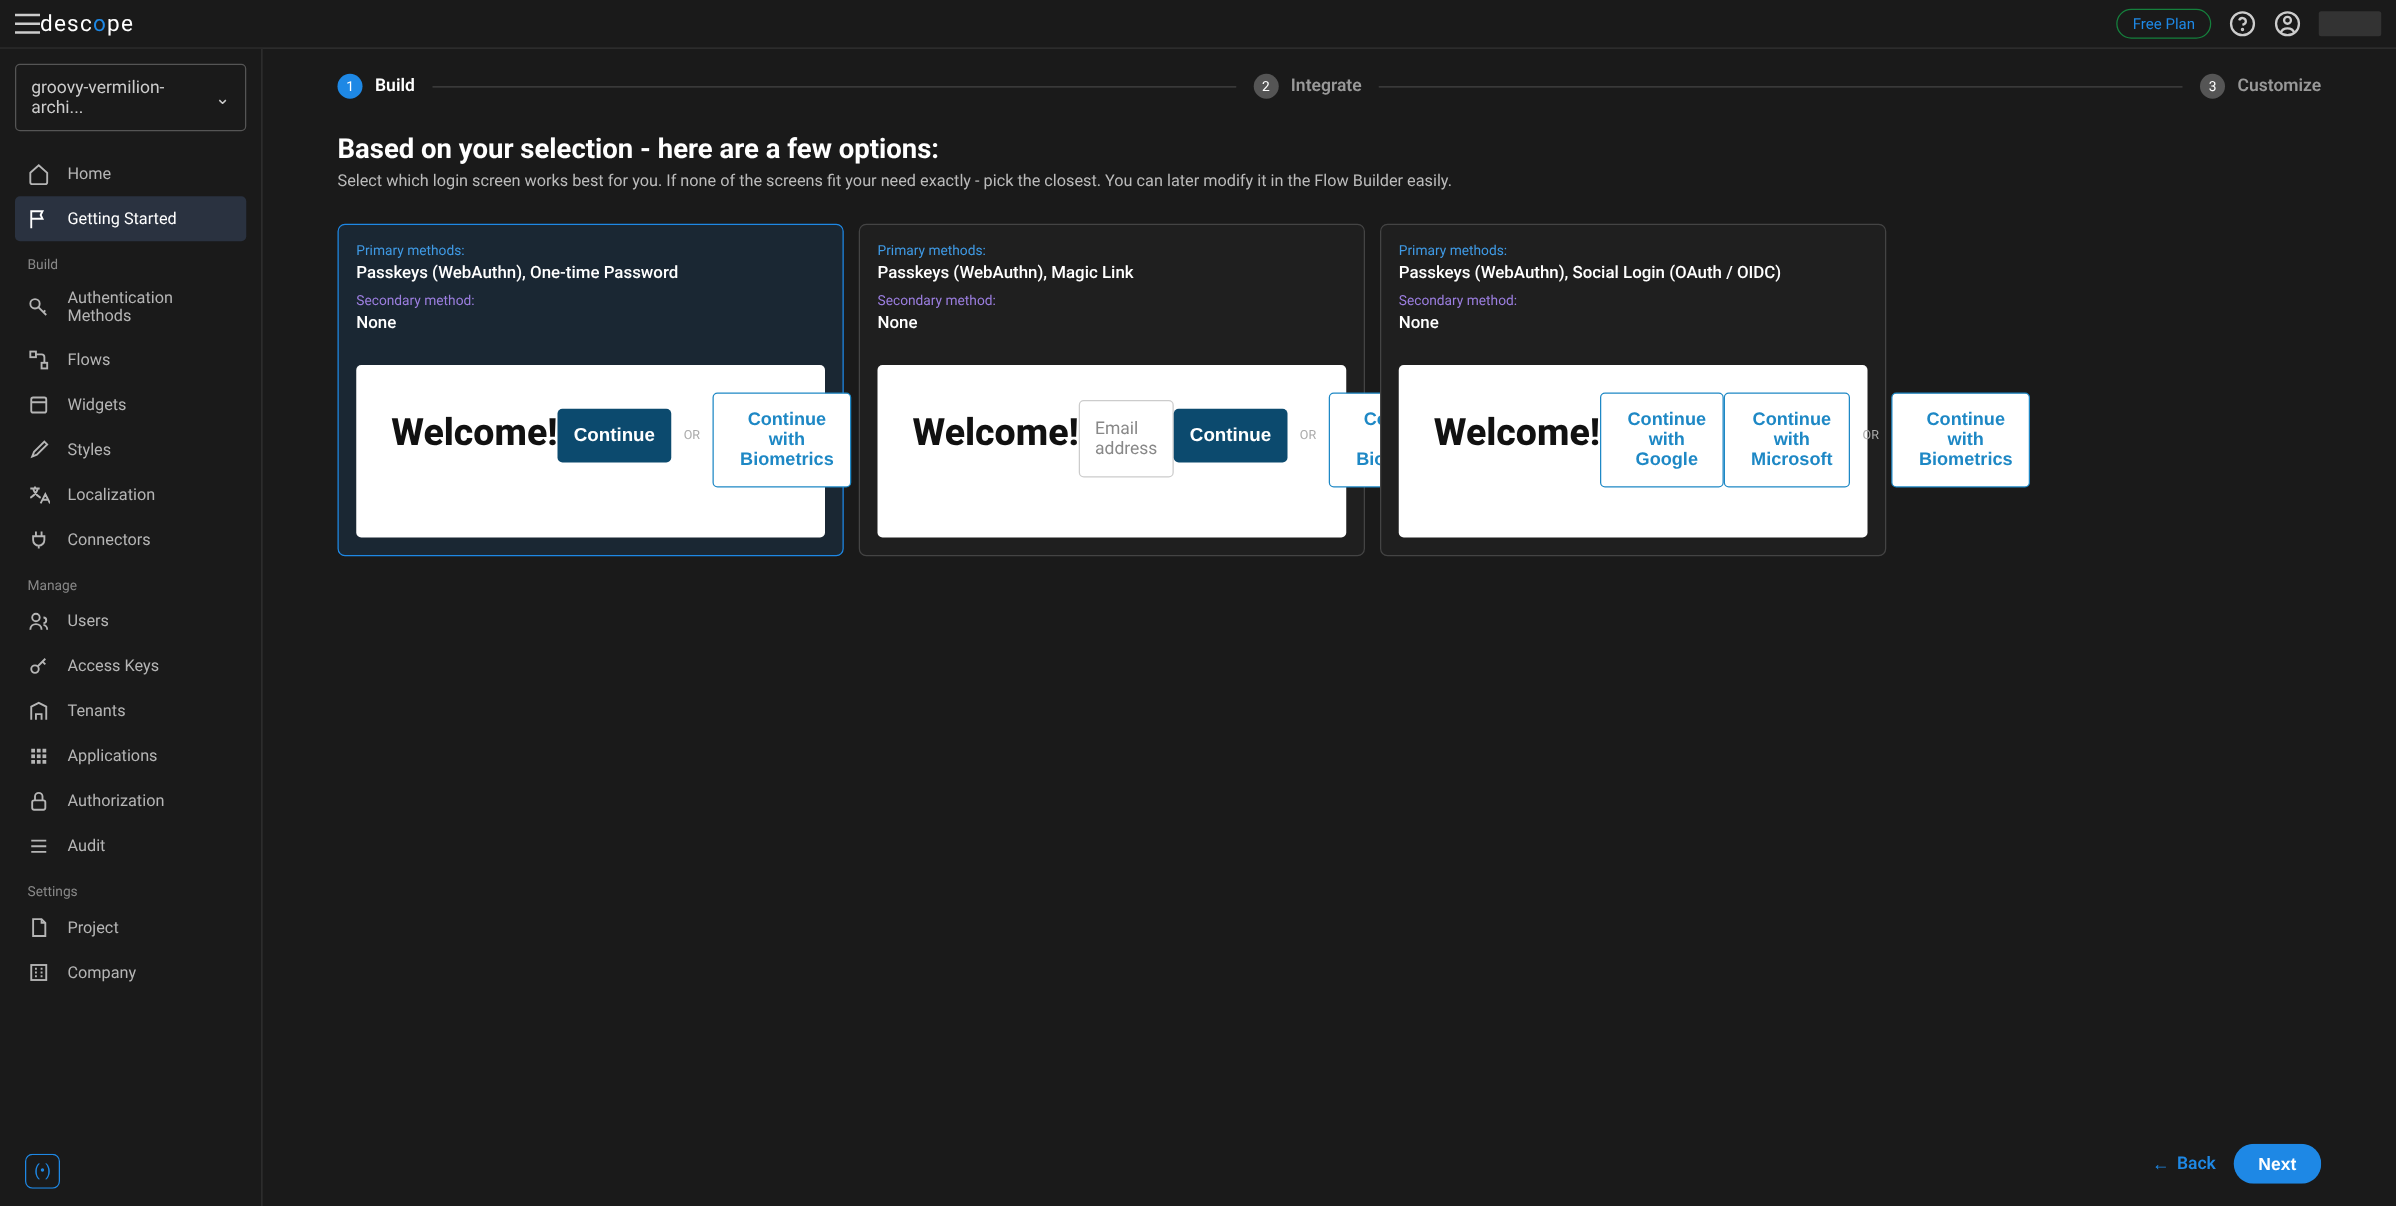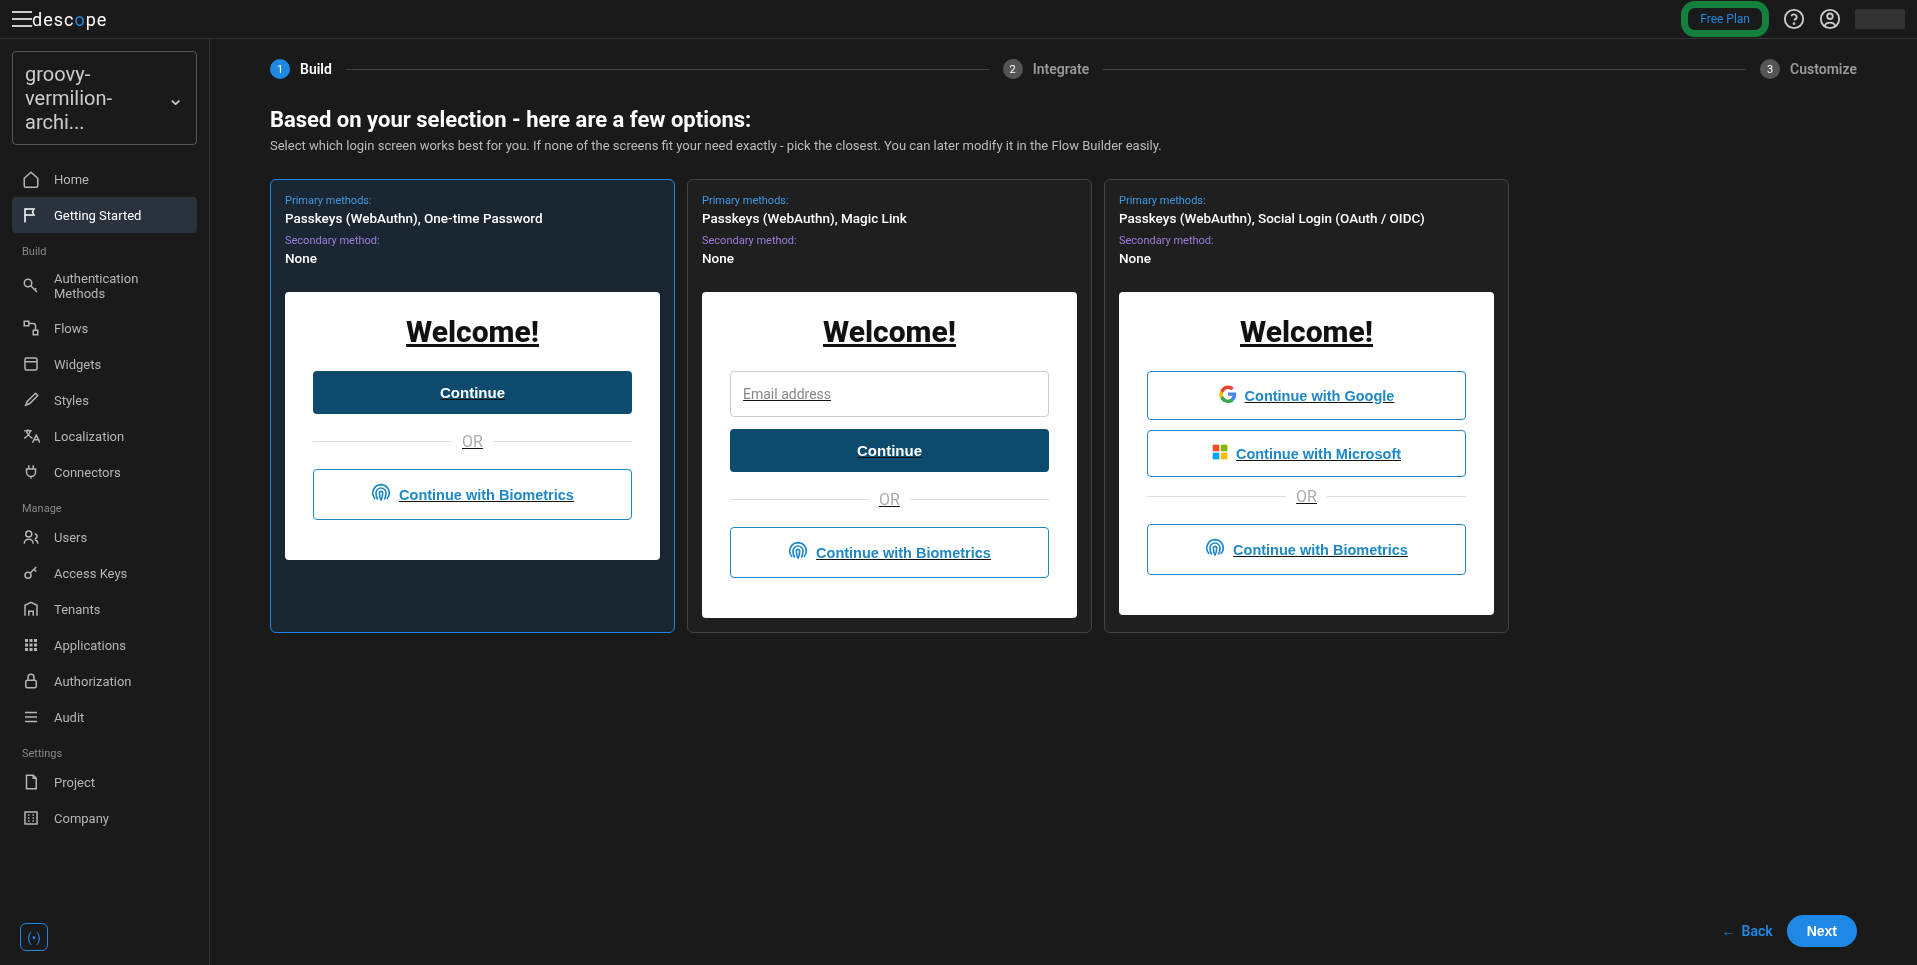--- a/index.html
+++ b/index.html
@@ -19,21 +19,21 @@
   padding: 0 12px;
   justify-content: space-between;
 }
 .topbar-left { display: flex; align-items: center; gap: 0; }
 .hamburger { width: 20px; height: 16px; display: flex; flex-direction: column; justify-content: space-between; cursor: pointer; }
 .hamburger span { height: 2px; background: #ccc; }
 .logo { font-size: 18px; font-weight: 400; color: #fff; letter-spacing: 1px; }
 .logo .o { color: #1e88e5; }
 .topbar-right { display: flex; align-items: center; gap: 14px; }
 .free-plan {
-  border: 7px solid #15803d;
+  border: 1px solid #15803d;
   color: #1e88e5;
   padding: 4px 12px;
   border-radius: 14px;
   font-size: 12px;
   cursor: pointer;
 }
 .icon-btn { width: 22px; height: 22px; color: #ccc; cursor: pointer; display: flex; align-items: center; justify-content: center; }
 .user-label { background: #333; width: 50px; height: 20px; border-radius: 2px; }
 .main { display: flex; height: calc(100vh - 39px); }
 .sidebar {
@@ -46,21 +46,21 @@
 }
 .project-select {
   border: 1px solid #555;
   border-radius: 4px;
   padding: 10px 12px;
   display: flex;
   justify-content: space-between;
   align-items: center;
   margin-bottom: 16px;
   cursor: pointer;
-  font-size: 20px;
+  font-size: 14px;
   color: #ccc;
 }
 .nav-item {
   display: flex;
   align-items: center;
   gap: 14px;
   padding: 9px 10px;
   font-size: 13px;
   color: #b5b5b5;
   cursor: pointer;
@@ -102,23 +102,22 @@
 .primary-label { color: #3f9ae5; }
 .secondary-label { color: #9b7edf; margin-top: 8px; }
 .meta-value { font-size: 13.5px; color: #fff; font-weight: 500; }
 .preview {
   background: #fff;
   border-radius: 4px;
   padding: 22px 28px 30px;
   margin-top: 26px;
   color: #111;
   display: flex;
-  flex-direction: column;
-  align-items: center;
-  text-decoration: underline;
+  flex-direction: row;
+  align-items: center;
 }
 .preview h2 { font-size: 30px; font-weight: 800; margin-bottom: 22px; color: #111; }
 .input-field {
   width: 100%;
   border: 1px solid #ccc;
   border-radius: 4px;
   padding: 14px 12px;
   font-size: 14px;
   color: #888;
   margin-bottom: 12px;
@@ -143,21 +142,21 @@
   padding: 13px;
   border-radius: 4px;
   font-size: 14.5px;
   font-weight: 600;
   display: flex;
   align-items: center;
   justify-content: center;
   gap: 8px;
   margin-bottom: 10px;
 }
-.or-divider { display: flex; align-items: center; width: 100%; color: #aaa; font-size: 16px; margin-bottom: 18px; gap: 10px; }
+.or-divider { display: flex; align-items: center; width: 100%; color: #aaa; font-size: 10px; margin-bottom: 18px; gap: 10px; }
 .or-divider .line { flex: 1; height: 1px; background: #ddd; }
 .footer-nav {
   position: fixed;
   bottom: 18px;
   right: 60px;
   display: flex;
   gap: 14px;
   align-items: center;
 }
 .back-btn { color: #1e88e5; font-size: 14px; font-weight: 600; cursor: pointer; display: flex; align-items: center; gap: 6px; }

